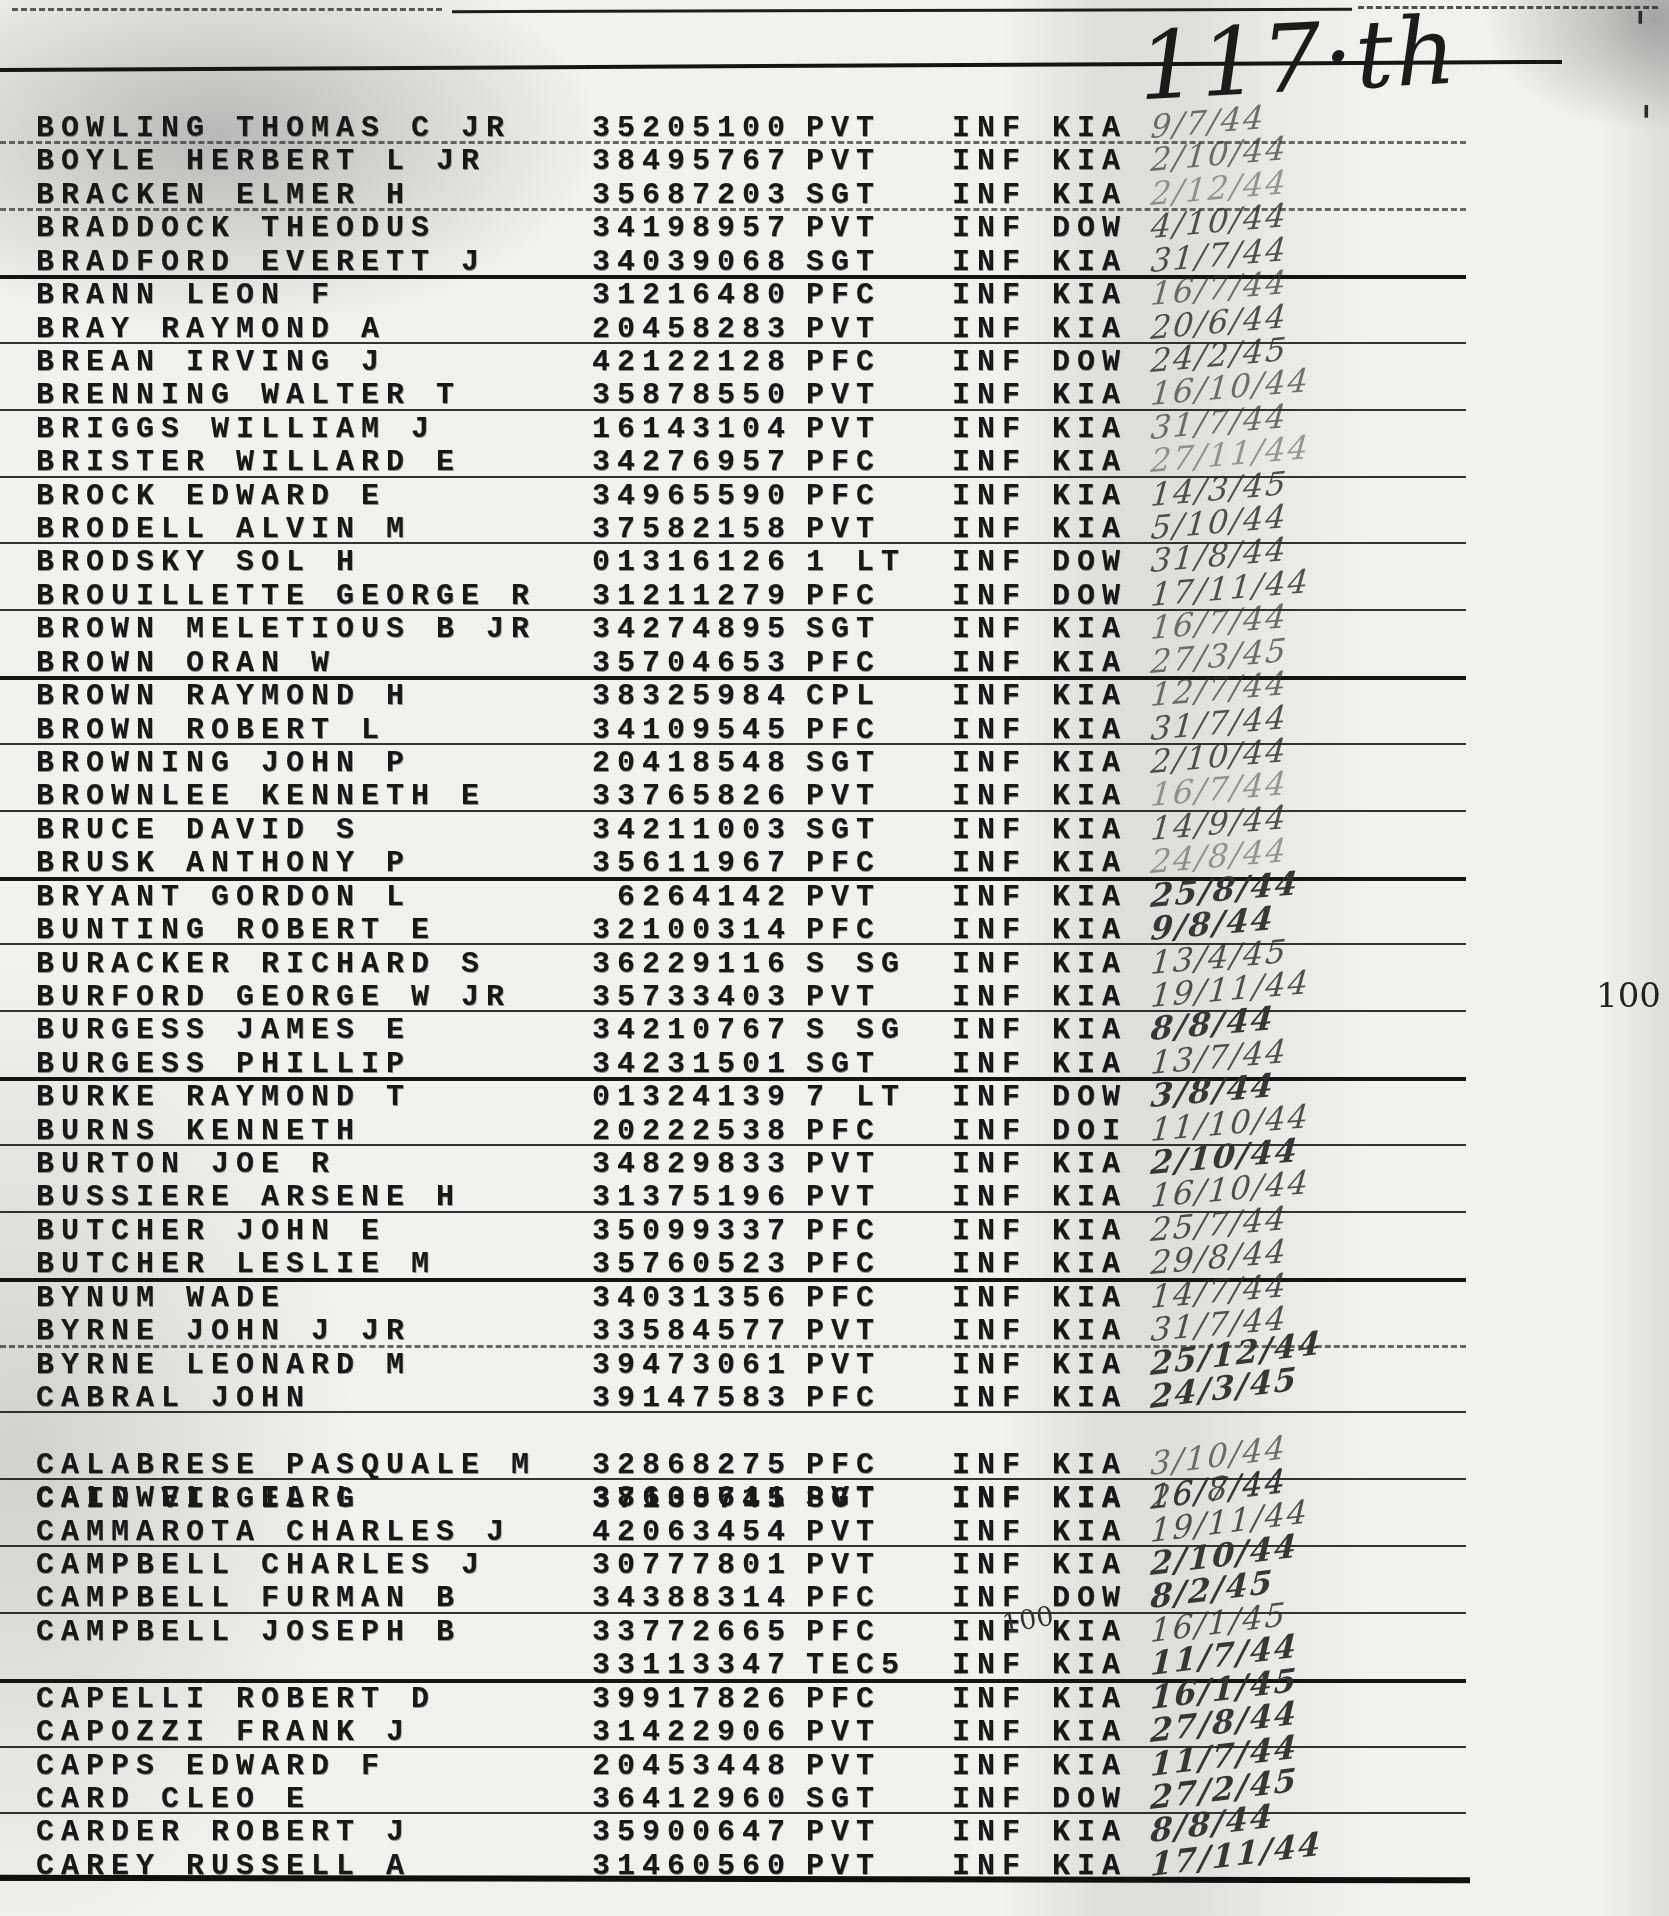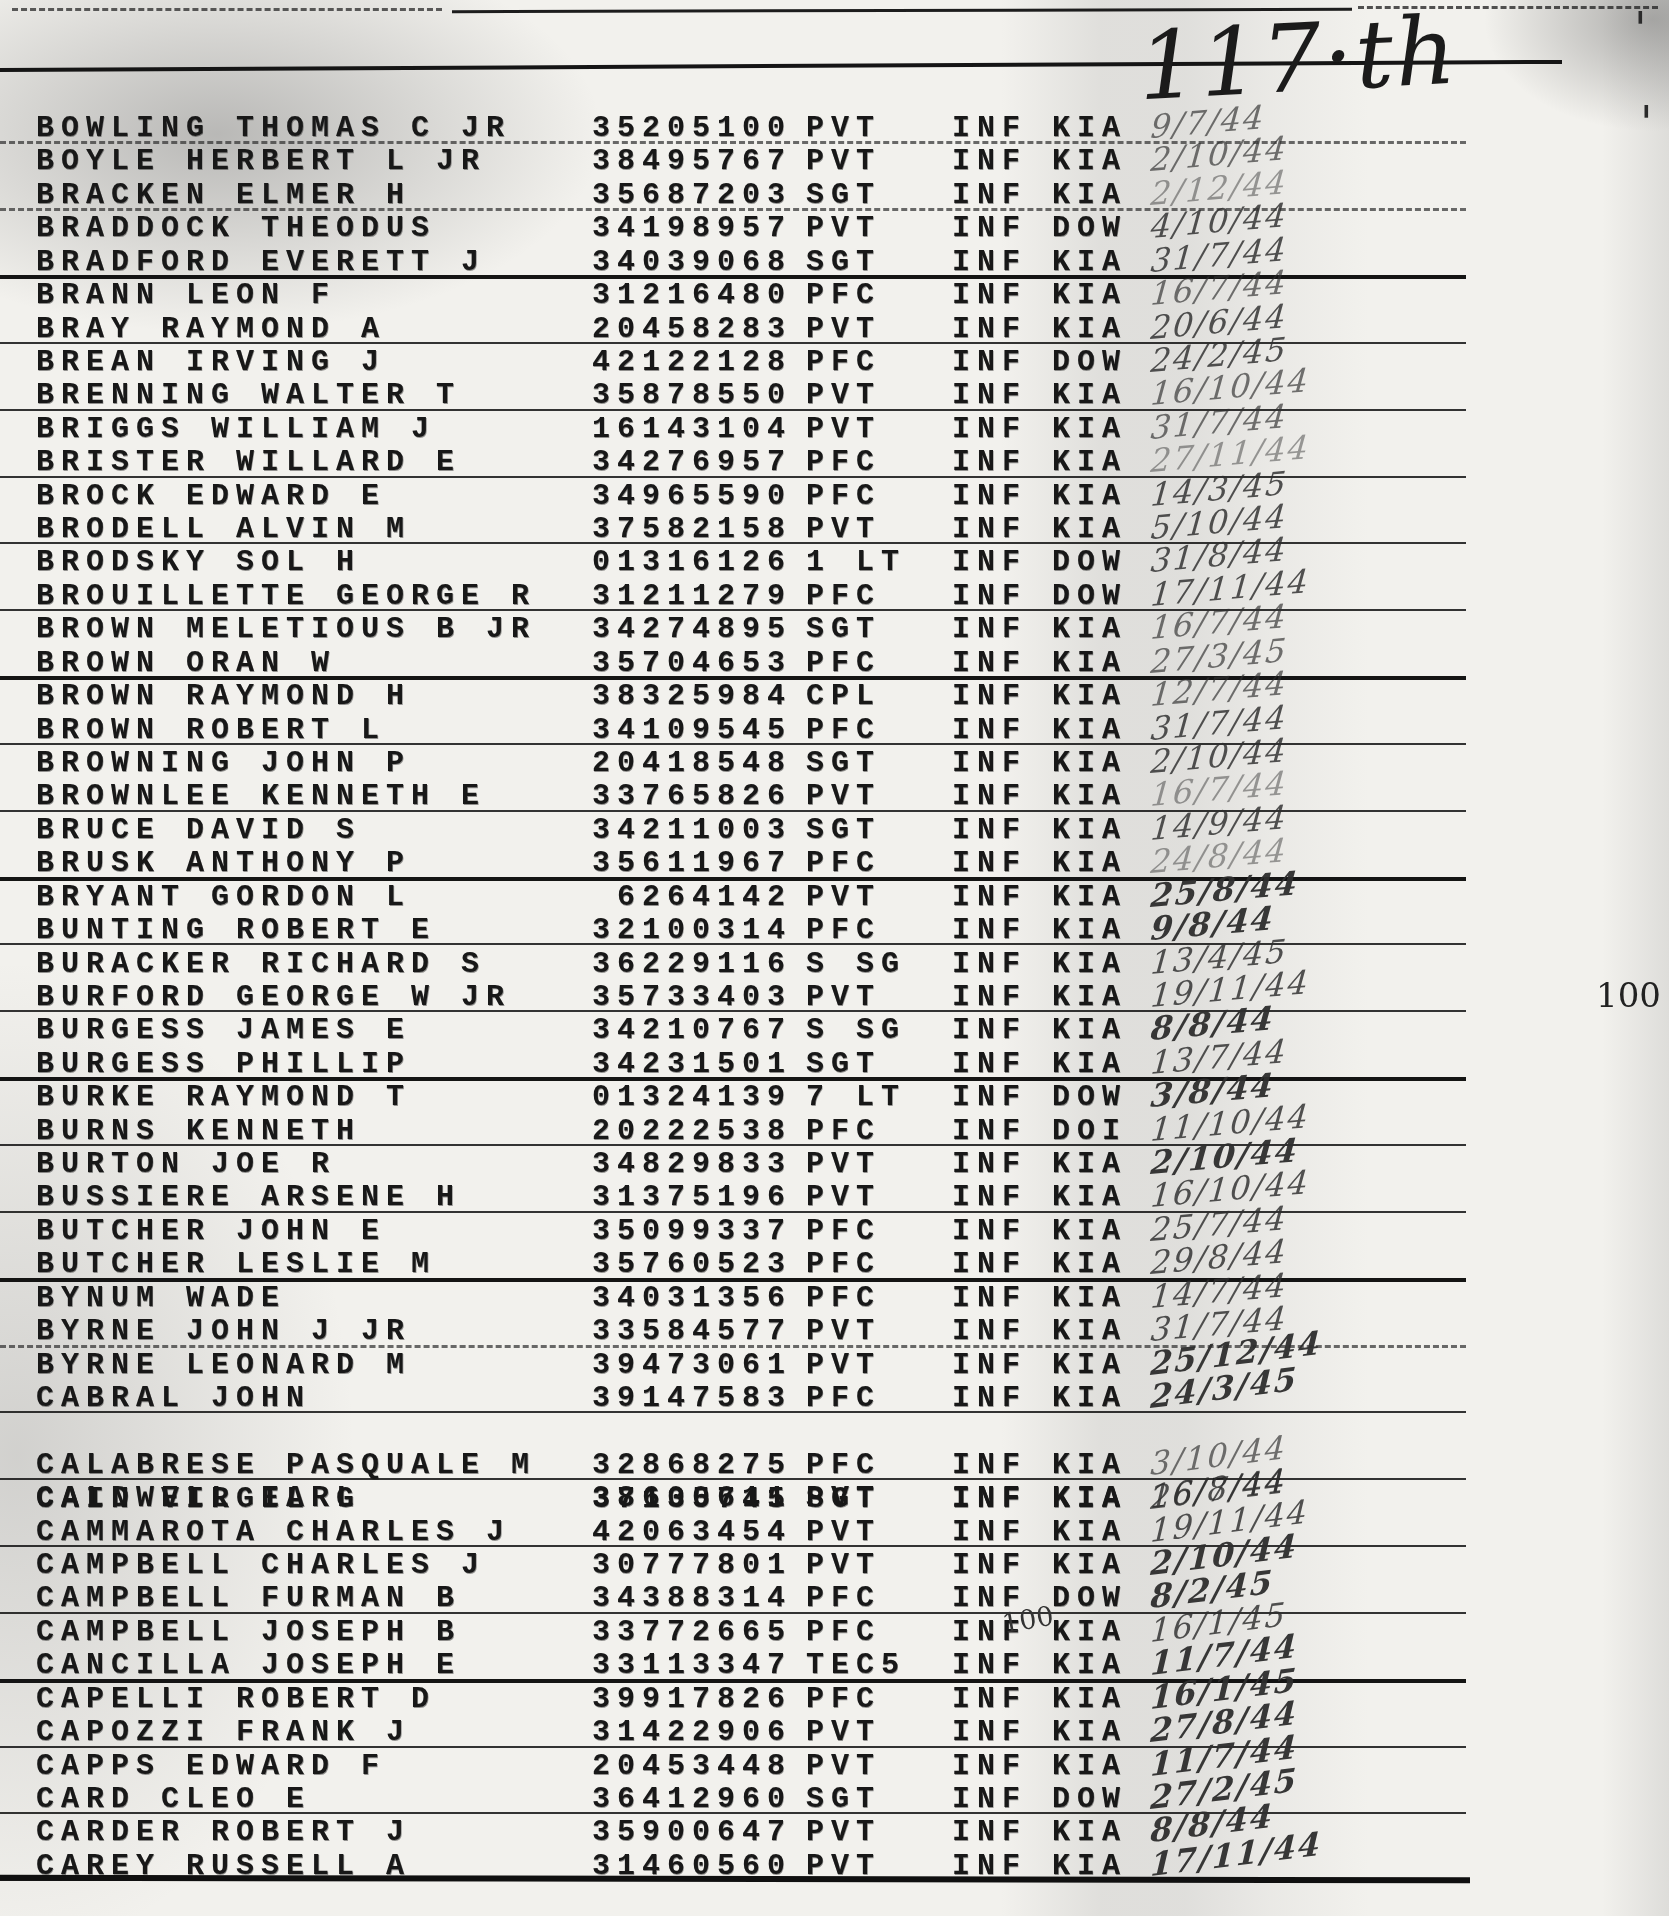--- a/index.html
+++ b/index.html
@@ -438,21 +438,20 @@
       <div class="row" style="top: 1611.9px;">
         <span class="cell c-name">CAMPBELL JOSEPH B</span>
         <span class="cell c-serial">33772665</span>
         <span class="cell c-rank">PFC</span>
         <span class="cell c-branch">INF</span>
         <span class="cell c-status">KIA</span>
         <span class="cell c-date">16/1/45</span>
         <span class="note-mid">100</span>
       </div>
       <div class="row ruled thick" style="top: 1645.32px;">
-        <span class="cell c-name">CANCILLA JOSEPH E</span>
         <span class="cell c-serial">33113347</span>
         <span class="cell c-rank">TEC5</span>
         <span class="cell c-branch">INF</span>
         <span class="cell c-status">KIA</span>
         <span class="cell c-date date-dark">11/7/44</span>
       </div>
       <div class="row" style="top: 1678.74px;">
         <span class="cell c-name">CAPELLI ROBERT D</span>
         <span class="cell c-serial">39917826</span>
         <span class="cell c-rank">PFC</span>

